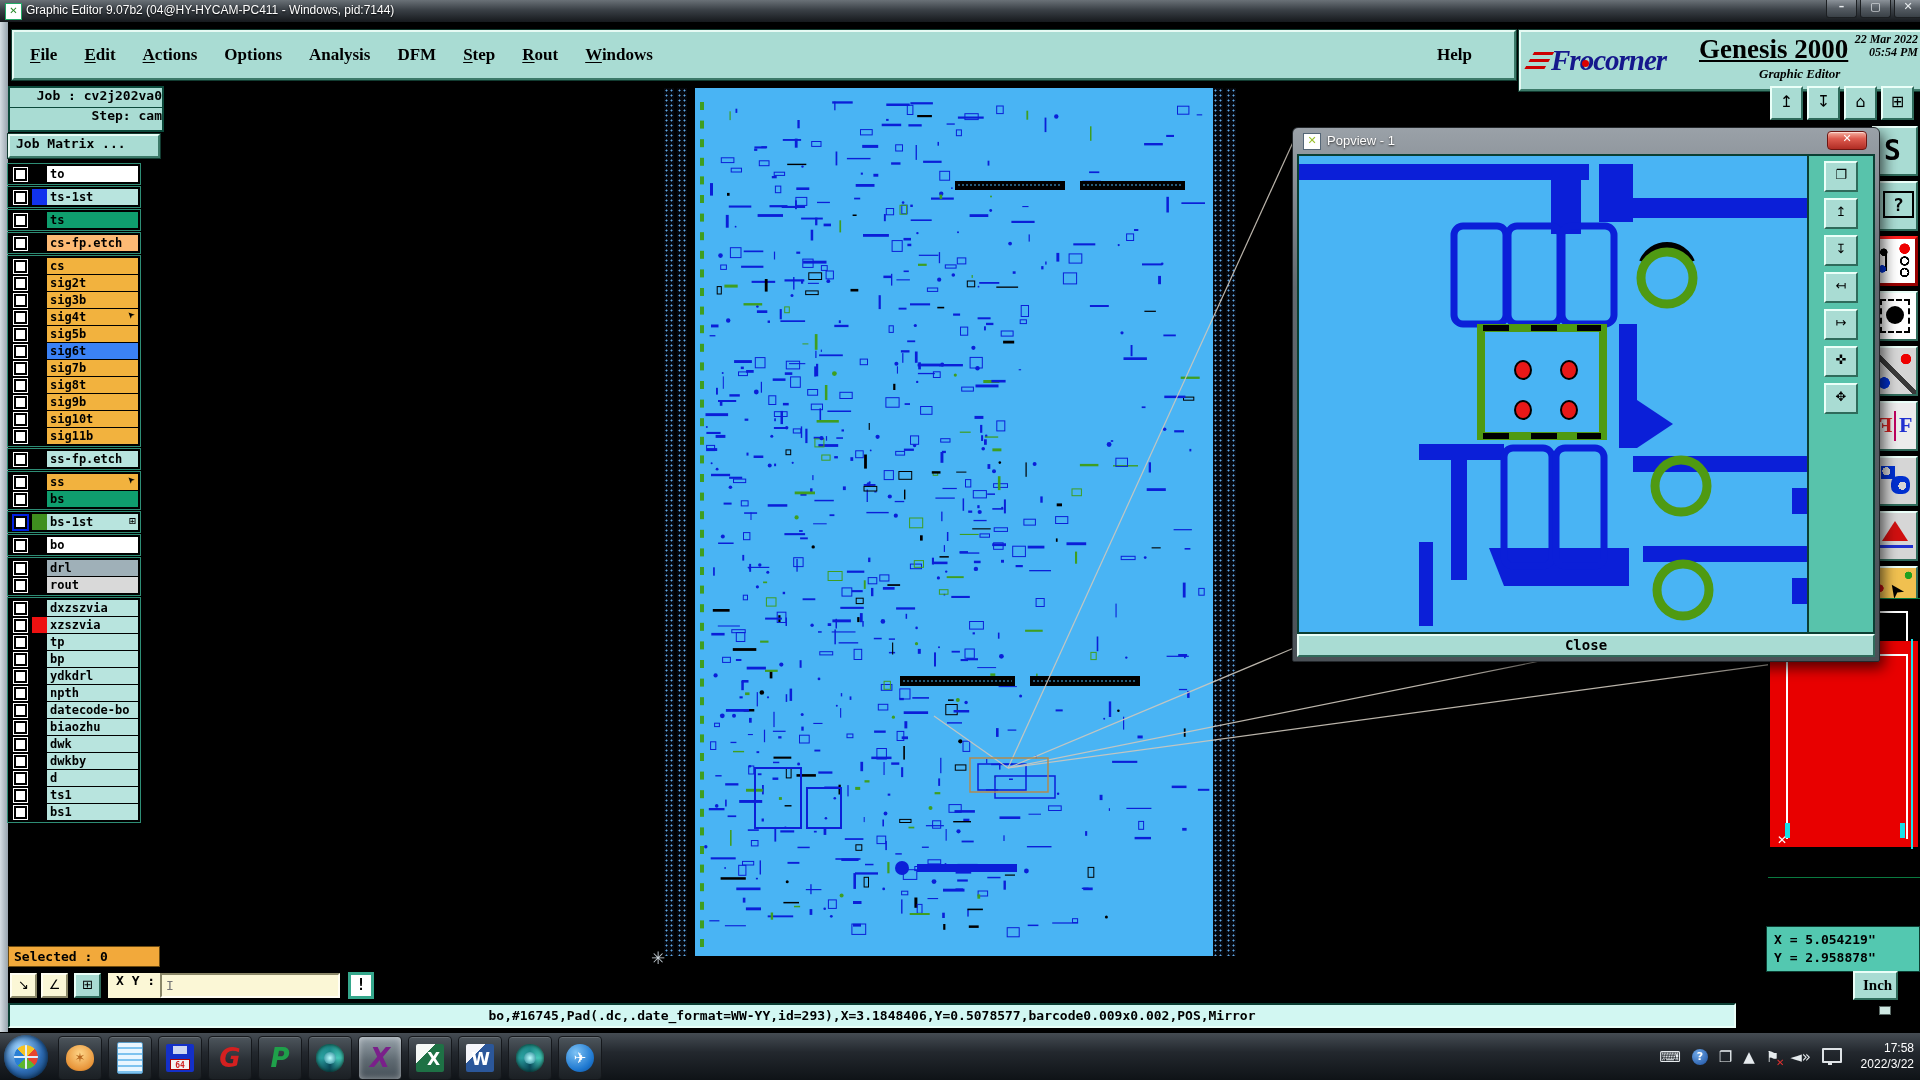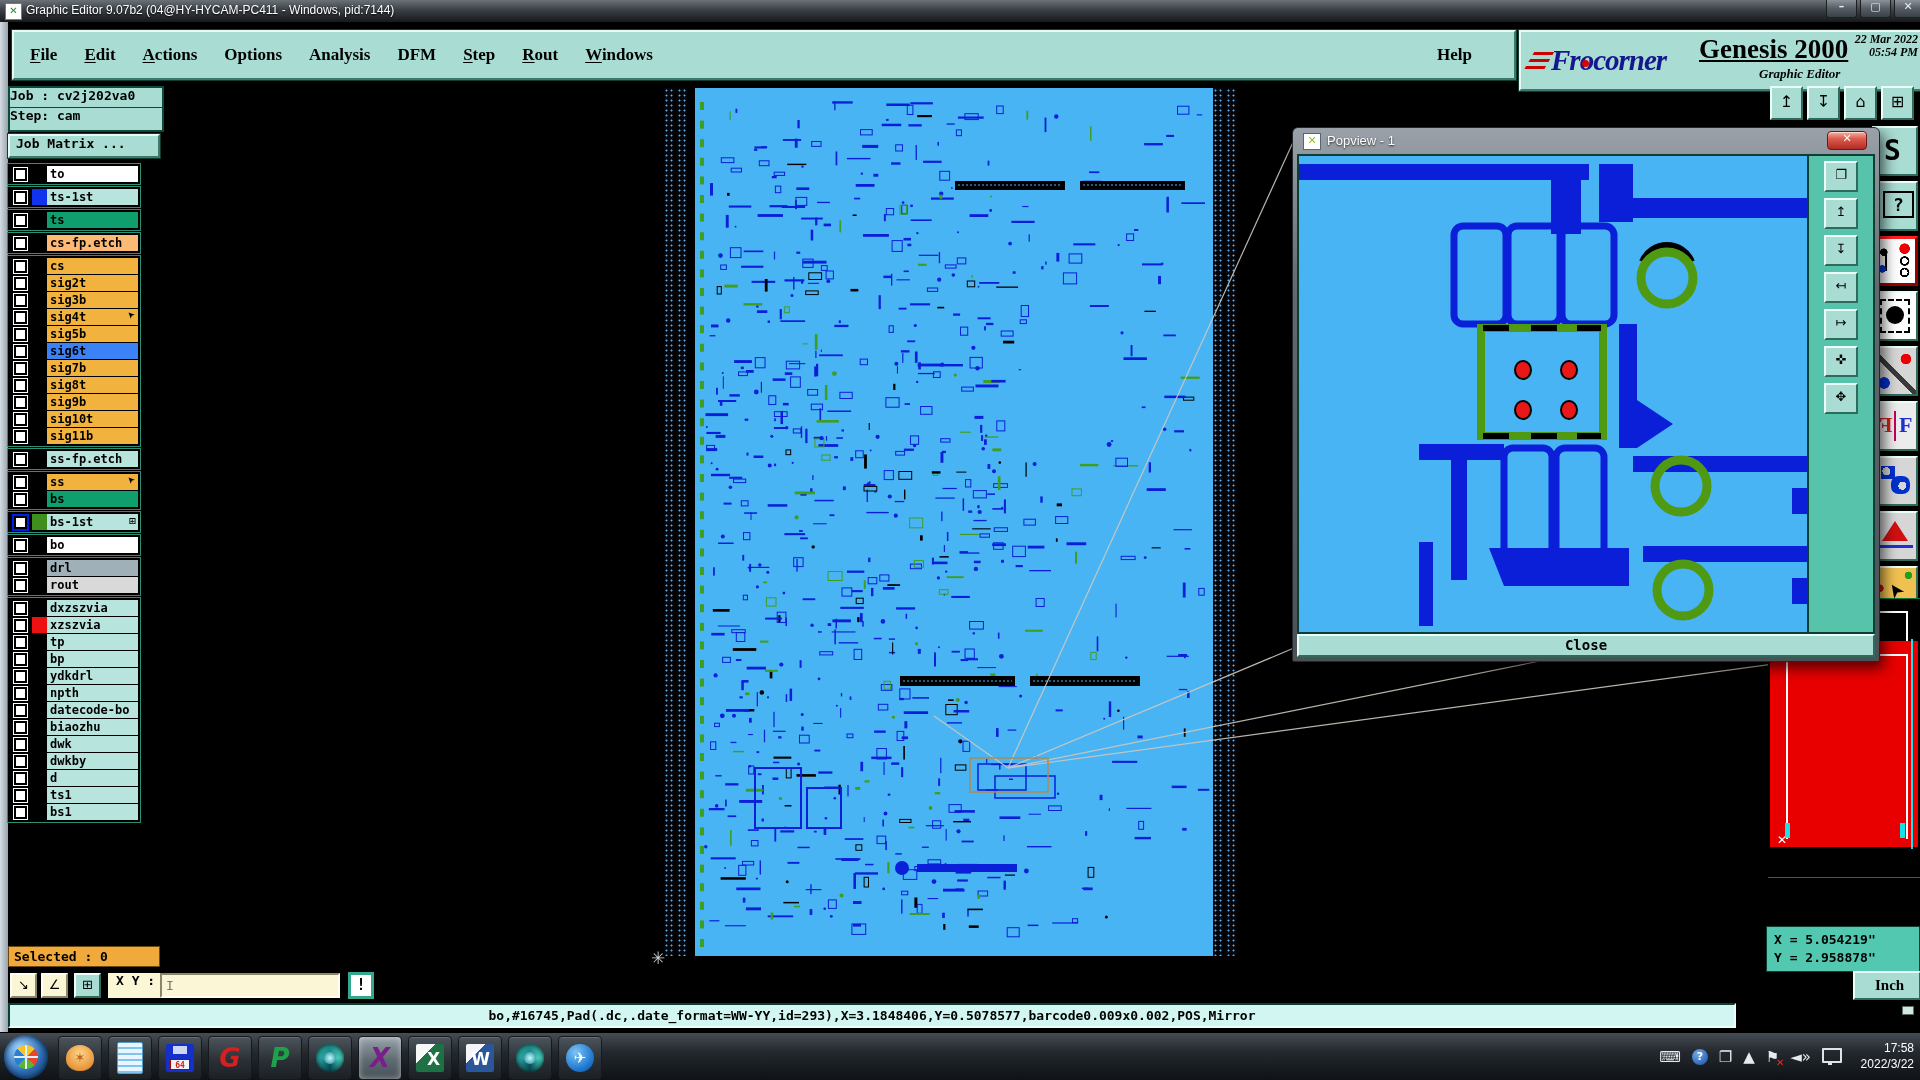--- a/index.html
+++ b/index.html
@@ -34,21 +34,21 @@
   #logo .o-dot i{position:absolute;left:50%;top:58%;width:7px;height:7px;margin:-3px 0 0 -4px;background:#d00;border-radius:50%;}
   #brand-product{position:absolute;left:178px;top:2px;font:bold 27px "Liberation Serif",serif;color:#000;text-decoration:underline;}
   #brand-sub{position:absolute;left:238px;top:34px;font:italic bold 13px "Liberation Serif",serif;}
   #brand-datetime{position:absolute;right:2px;top:1px;text-align:right;font:italic bold 12px "Liberation Serif",serif;line-height:13px;white-space:pre;}
 
   
   #left-rail{position:absolute;left:0;top:22px;width:8px;height:1010px;background:linear-gradient(90deg,#d5dde3,#97a3ad);}
 
   
   #job-box{position:absolute;left:8px;top:86px;width:152px;height:42px;background:#a9dcd3;border:2px solid #0c4a3b;}
-  #job-box .jrow{height:19px;line-height:19px;font:bold 13px "DejaVu Sans Mono",monospace;border-bottom:1px solid #0c4a3b;}
+  #job-box .jrow{height:19px;line-height:19px;font:bold 13px "DejaVu Sans Mono",monospace;border-bottom:1px solid #0c4a3b;text-align:right;}
   #job-box .jrow:last-child{border-bottom:none;}
   #job-matrix{position:absolute;left:8px;top:134px;width:152px;height:24px;line-height:21px;
     font:bold 13px "DejaVu Sans Mono",monospace;padding-left:6px;box-sizing:border-box;}
   #layer-list{position:absolute;left:8px;top:164px;width:132px;display:flex;flex-direction:column;gap:3px;}
   .layer-group{background:#000;border:2px solid #000;outline:1px solid #2e8d75;display:flex;flex-direction:column;gap:1px;}
   .layer-row{display:flex;height:16px;background:#000;}
   .cbwrap{width:22px;background:#000;display:flex;align-items:center;}
   .cb{width:9px;height:9px;background:#fff;border:2px solid #000;outline:1px solid #fff;margin-left:4px;}
   .cb-blue{outline:2px solid #0020e0;}
   .swatch{width:15px;background:#000;}
@@ -154,23 +154,23 @@
   #xy-label{position:absolute;left:100px;top:2px;width:52px;height:25px;line-height:25px;
     font:bold 13px "DejaVu Sans Mono",monospace;background:#fbf7d6;padding-left:8px;box-sizing:border-box;}
   #xy-input{position:absolute;left:152px;top:2px;width:180px;height:25px;background:#fbf7d6;
     border:2px solid;border-color:#8a8768 #fffef2 #fffef2 #8a8768;box-sizing:border-box;
     font:13px "DejaVu Sans Mono",monospace;color:#555;padding-left:4px;line-height:21px;}
   #bang-btn{position:absolute;left:340px;top:1px;width:26px;height:27px;background:#fff;border:3px solid #35a78c;
     box-sizing:border-box;text-align:center;font:bold 15px "DejaVu Sans Mono",monospace;line-height:20px;}
   #prompt-bar{position:absolute;left:370px;top:0px;width:1468px;height:29px;background:#fbf7d6;
     border:1px solid #8a8768;box-sizing:border-box;font:bold 14px "DejaVu Sans Mono",monospace;
     line-height:27px;padding-left:14px;}
-  #inch-btn{position:absolute;left:1845px;top:0px;width:68px;height:29px;background:#a9dcd3;
+  #inch-btn{position:absolute;left:1845px;top:0px;width:45px;height:29px;background:#a9dcd3;
     border:2px solid;border-color:#eafff8 #2f6b5b #2f6b5b #eafff8;box-sizing:border-box;
-    font:bold 15px "Liberation Serif",serif;line-height:24px;padding-left:20px;}
+    font:bold 15px "Liberation Serif",serif;line-height:24px;padding-left:8px;}
   #inch-btn .unit-glyph{float:right;margin:9px 5px 0 0;width:10px;height:7px;border:1.5px solid #5a6a66;background:#cfe8e2;}
 
   
   #statusbar{position:absolute;left:8px;top:1003px;width:1728px;height:25px;background:#d2f7f2;
     border:2px solid;border-color:#0b3f33 #eafff8 #eafff8 #0b3f33;box-sizing:border-box;
     text-align:center;font:bold 13px "DejaVu Sans Mono",monospace;line-height:21px;color:#000;}
 
   
   #taskbar{position:absolute;left:0;top:1032px;width:1920px;height:48px;
     background:linear-gradient(#454c53,#23282e 40%,#0e1216);border-top:1px solid #000;}

